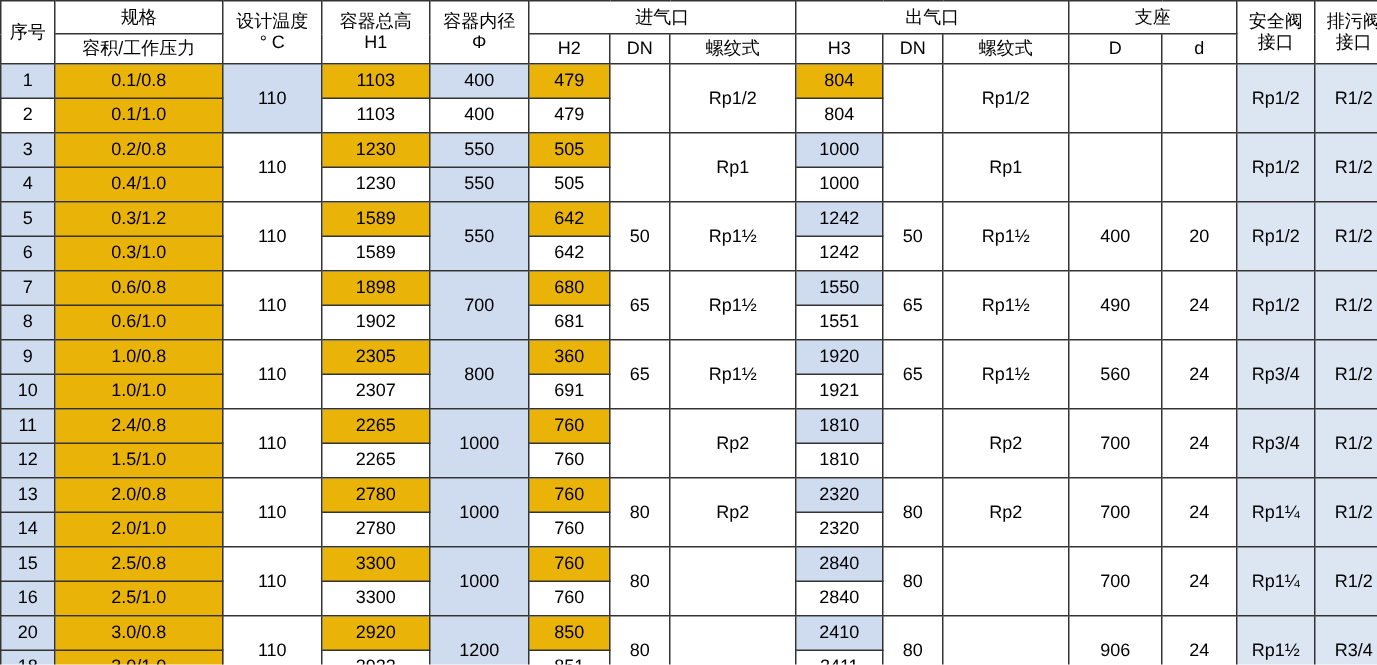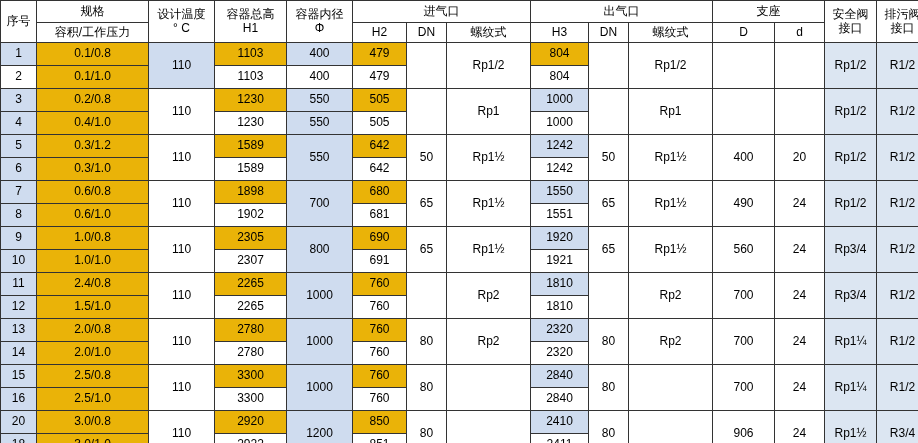--- a/index.html
+++ b/index.html
@@ -213,21 +213,21 @@
       <td class="c-white">681</td>
       <td class="c-white">1551</td>
     </tr>
 
     <tr class="row-h">
       <td class="c-blue">9</td>
       <td class="c-yellow">1.0/0.8</td>
       <td class="c-white" rowspan="2">110</td>
       <td class="c-yellow">2305</td>
       <td class="c-blue" rowspan="2">800</td>
-      <td class="c-yellow">690</td>
+      <td class="c-yellow">360</td>
       <td class="c-white" rowspan="2">65</td>
       <td class="c-white" rowspan="2">Rp1½</td>
       <td class="c-blue">1920</td>
       <td class="c-white" rowspan="2">65</td>
       <td class="c-white" rowspan="2">Rp1½</td>
       <td class="c-white" rowspan="2">560</td>
       <td class="c-white" rowspan="2">24</td>
       <td class="c-lblue" rowspan="2">Rp3/4</td>
       <td class="c-lblue" rowspan="2">R1/2</td>
     </tr>

